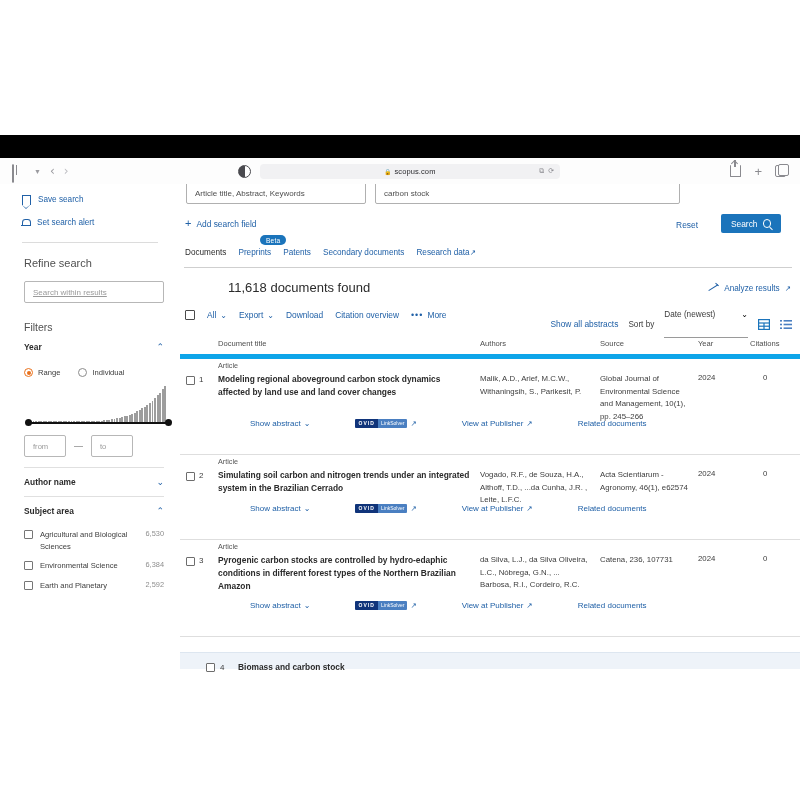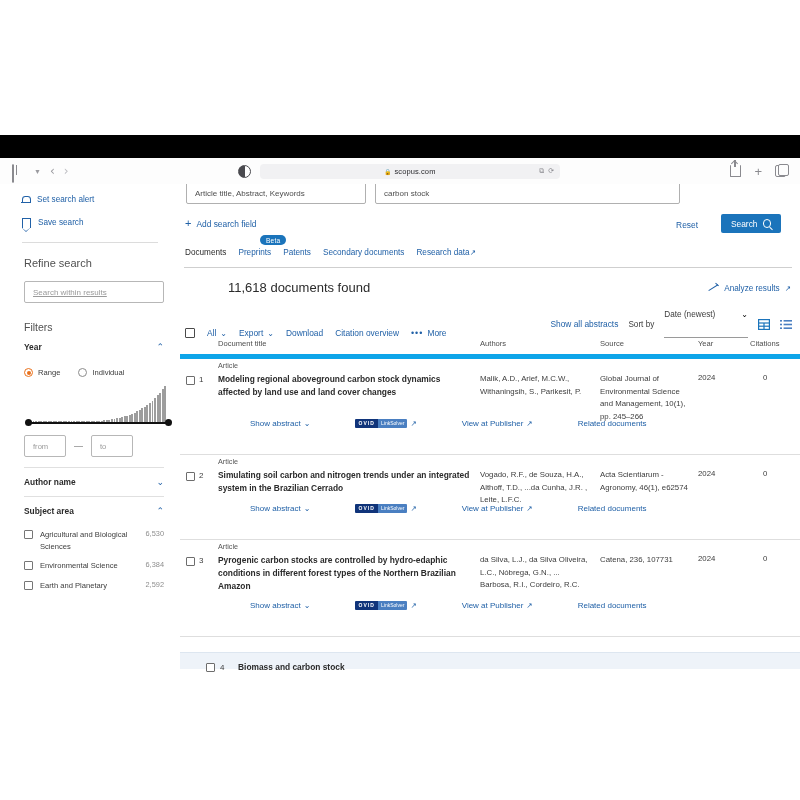--- a/index.html
+++ b/index.html
@@ -127,21 +127,21 @@
 
   .found-row{position:relative;height:40px;margin-left:43px;}
   .found{position:absolute;left:5px;top:12px;font-size:13px;color:#2b2b2b;}
   .analyze{position:absolute;right:9px;top:16px;display:flex;align-items:center;gap:5px;color:#2161a7;font-size:8.2px;cursor:pointer;}
   .spark{width:10px;height:8px;position:relative;}
   .spark:before{content:"";position:absolute;left:0;bottom:1px;width:11px;height:1.2px;background:#2161a7;transform:rotate(-32deg);transform-origin:left bottom;}
   .spark:after{content:"";position:absolute;left:6px;top:-1px;width:4px;height:1.2px;background:#2161a7;transform:rotate(40deg);}
   .ext{font-size:7.5px;}
 
   .actions{position:relative;height:24px;}
-  .act-left{position:absolute;left:5px;top:20px;display:flex;align-items:center;gap:12px;}
+  .act-left{position:absolute;left:5px;top:2px;display:flex;align-items:center;gap:12px;}
   .chk-all{width:10px;height:10px;border:1.3px solid #4a4a4a;border-radius:1px;box-sizing:border-box;}
   .act{font-size:8.4px;color:#2161a7;display:flex;align-items:center;gap:4px;cursor:pointer;}
   .dots{letter-spacing:1px;font-size:9px;}
   .act-right{position:absolute;right:8px;top:2px;display:flex;align-items:center;gap:10px;}
   .sortby{font-size:8.2px;color:#3c3c3c;}
   .sortsel{display:flex;align-items:center;gap:26px;border-bottom:1px solid #9a9a9a;padding-bottom:18px;cursor:pointer;}
   .sortsel .v{font-size:8.2px;color:#3c3c3c;}
   .viewico{width:12px;height:11px;cursor:pointer;}
 
   .colhead{position:relative;height:22px;border-bottom:5px solid #0ea5e9;}
@@ -199,26 +199,26 @@
       <span class="tabs-glyph"></span>
     </div>
   </div>
 
   <div class="page">
 
     <div class="rail">
 
       <div class="rail-actions">
         <div class="rail-link">
+          <span class="bk-ico"></span>
+          <span>Save search</span>
+        </div>
+        <div class="rail-link">
           <span class="bell-ico"></span>
           <span>Set search alert</span>
-        </div>
-        <div class="rail-link">
-          <span class="bk-ico"></span>
-          <span>Save search</span>
         </div>
       </div>
 
       <div class="hr-rail"></div>
 
       <div class="refine-title">Refine search</div>
 
       <div class="search-within">
         <span>Search within results</span>
       </div>

